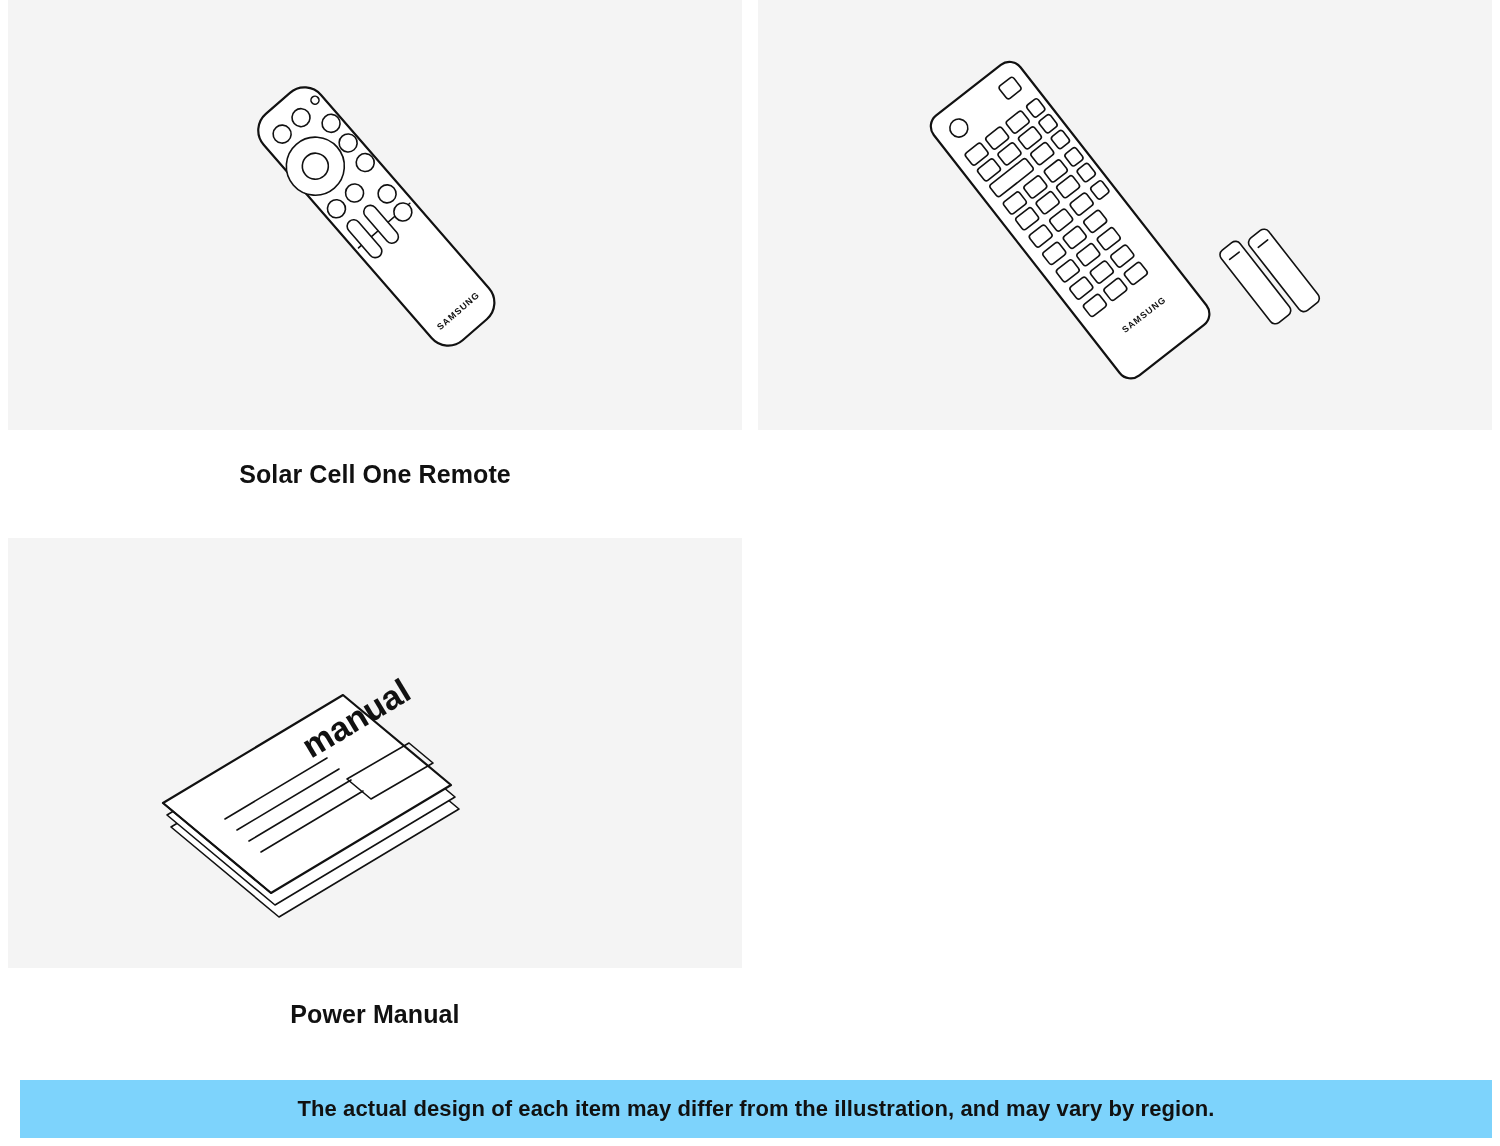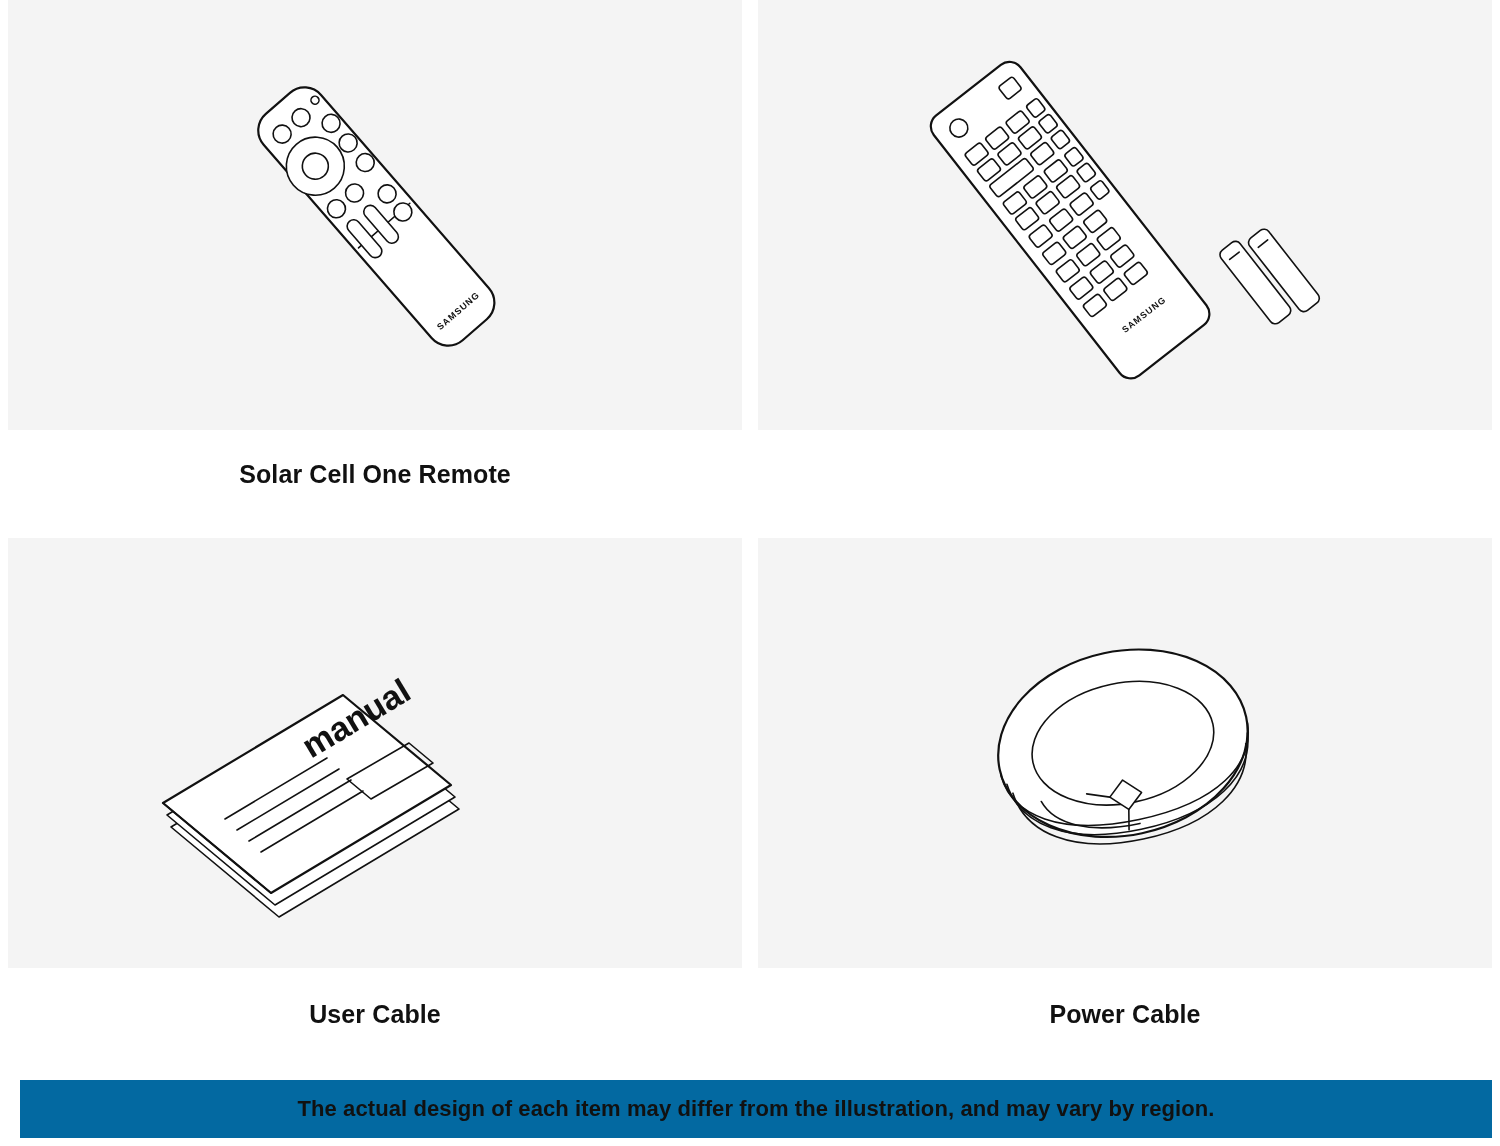--- a/index.html
+++ b/index.html
@@ -60,21 +60,21 @@
   }
   .cell-r1 .cell-caption { top: 460px; }
   .cell-r2 .cell-caption { top: 470px; }
 
   .footer {
     position: absolute;
     left: 20px;
     right: 8px;
     top: 1080px;
     height: 58px;
-    background: #0369a1;
+    background: #7dd3fc;
     display: flex;
     align-items: center;
     justify-content: center;
   }
   .footer-text {
     font-size: 22px;
     font-weight: 700;
     color: #111111;
     letter-spacing: 0.1px;
     text-align: center;
@@ -240,43 +240,23 @@
               <path d="M110 266 L212 205"></path>
               <path d="M122 277 L224 216"></path>
               <path d="M134 288 L236 227"></path>
               <path d="M146 299 L248 238"></path>
 
               <path d="M232 226 L294 190 L318 210 L256 246 Z"></path>
             </g>
           </g>
         </svg>
       </div>
-      <div class="cell-caption">User Cable</div>
+      <div class="cell-caption">Power Manual</div>
     </div>
 
-    <div class="cell cell-r2">
-      <div class="cell-art">
-        <svg width="520" height="400" viewBox="0 0 520 400">
-          <g transform="rotate(-12 260 200)">
-
-            <ellipse class="ln fillwhite" cx="260" cy="190" rx="126" ry="92"></ellipse>
-            <ellipse class="ln-thin fillwhite" cx="260" cy="190" rx="92" ry="60"></ellipse>
-            <path class="ln-thin" d="M134 196 C136 238 180 268 260 268 C340 268 384 238 386 196"></path>
-            <path class="ln-thin" d="M138 206 C142 248 184 278 260 278 C336 278 380 248 384 206"></path>
-            <path class="ln-thin" d="M142 216 C146 258 188 288 260 288 C332 288 376 258 380 216"></path>
-            <path class="ln-thin" d="M168 230 C176 256 210 272 260 272"></path>
-
-            <path class="ln-thin fillwhite" d="M236 240 L252 226 L268 242 L252 256 Z"></path>
-            <path class="ln-thin" d="M252 256 L248 276"></path>
-            <path class="ln-thin" d="M236 240 L214 232"></path>
-          </g>
-        </svg>
-      </div>
-      <div class="cell-caption">Power Cable</div>
-    </div>
 
   </div>
 
   <div class="footer">
     <div class="footer-text">The actual design of each item may differ from the illustration, and may vary by region.</div>
   </div>
 
 </div>
 
 </body></html>

